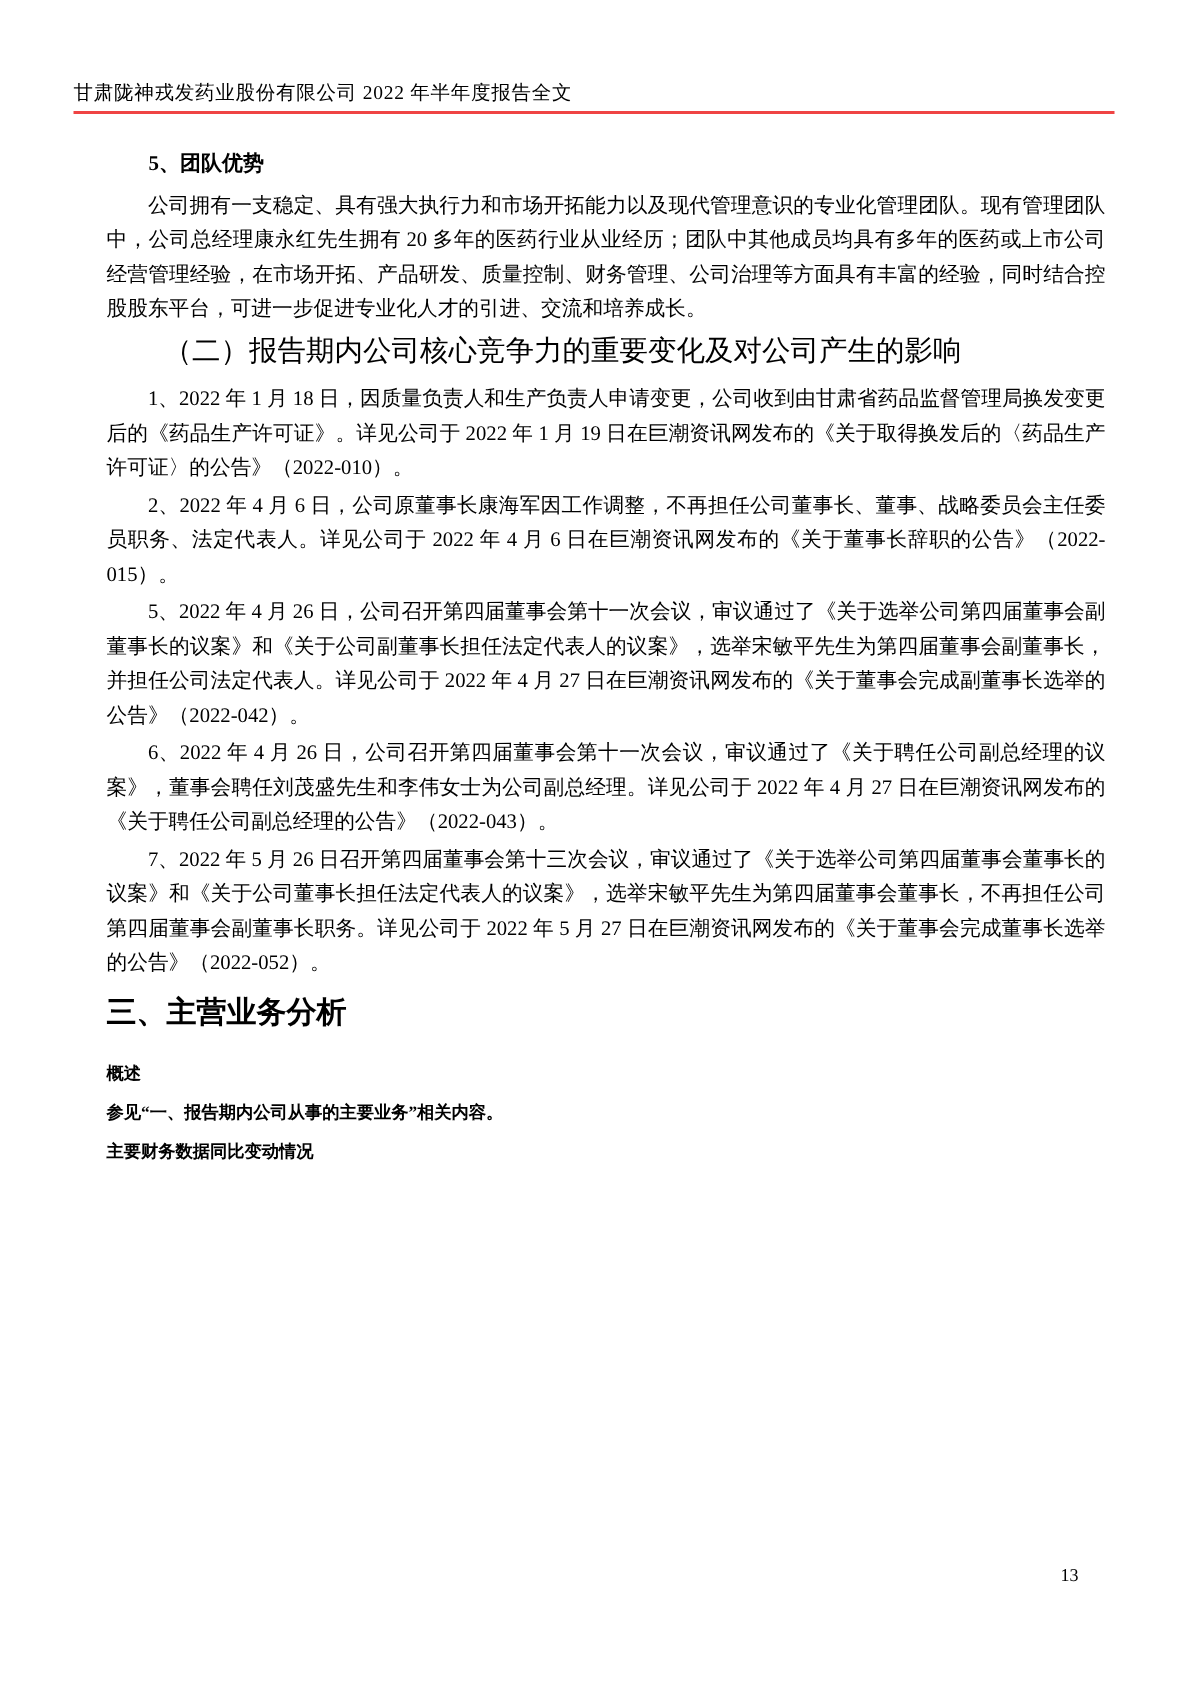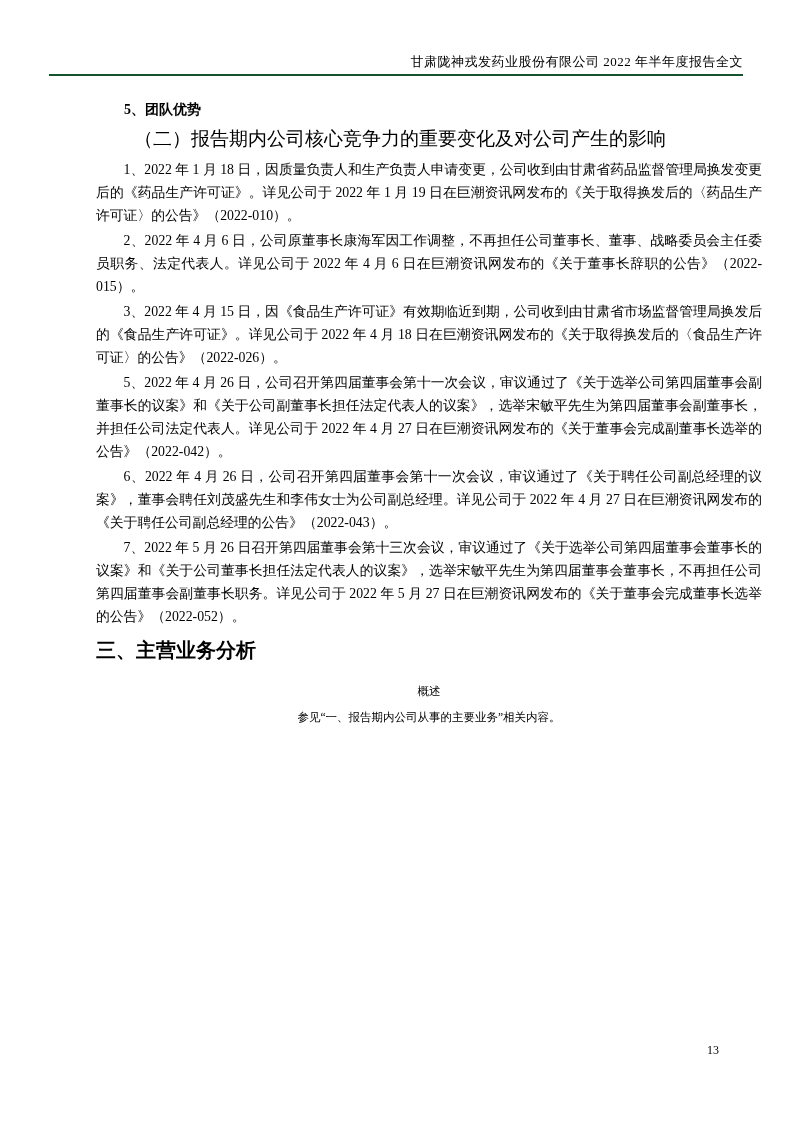--- a/index.html
+++ b/index.html
@@ -17,36 +17,34 @@
     overflow: hidden;
   }
   
   .doc-header {
     position: absolute;
     top: 0;
     left: 49px;
     width: 694px;
     padding-top: 54px;
     padding-bottom: 4px;
-    border-bottom: 2px solid #14532d;
-    text-align: right;
+    border-bottom: 2px solid #ef4444;
     font-size: 13px;
     line-height: 16px;
     letter-spacing: 0.5px;
   }
   
   .doc-body {
     position: absolute;
     top: 92px;
     left: 71px;
     width: 666px;
     font-size: 13.8px;
     line-height: 23px;
     text-align: justify;
-    margin-left: 25px;
   }
   .doc-body p {
     margin: 0 0 2px 0;
     text-indent: 2em;
   }
   .heading-numbered {
     font-weight: bold;
     font-size: 14px;
     line-height: 23px;
     text-indent: 2em;
@@ -64,21 +62,22 @@
     font-size: 20px;
     line-height: 24px;
     text-indent: 0;
     margin: 10px 0 16px 0;
   }
   .small-line {
     font-size: 11.5px;
     line-height: 26px;
     text-indent: 0 !important;
     margin: 0 !important;
-    text-align: center;
+    text-align: left;
+    font-weight: bold;
   }
   
   .page-number {
     position: absolute;
     top: 1043px;
     right: 74px;
     font-size: 12px;
     line-height: 14px;
   }
 </style>
@@ -88,32 +87,33 @@
 <div class="page">
 
   <div class="doc-header">
     <span>甘肃陇神戎发药业股份有限公司 2022 年半年度报告全文</span>
   </div>
 
   <div class="doc-body">
 
     <div class="heading-numbered">5、团队优势</div>
 
+    <p>公司拥有一支稳定、具有强大执行力和市场开拓能力以及现代管理意识的专业化管理团队。现有管理团队中，公司总经理康永红先生拥有 20 多年的医药行业从业经历；团队中其他成员均具有多年的医药或上市公司经营管理经验，在市场开拓、产品研发、质量控制、财务管理、公司治理等方面具有丰富的经验，同时结合控股股东平台，可进一步促进专业化人才的引进、交流和培养成长。</p>
 
     <div class="heading-sub">（二）报告期内公司核心竞争力的重要变化及对公司产生的影响</div>
 
     <p>1、2022 年 1 月 18 日，因质量负责人和生产负责人申请变更，公司收到由甘肃省药品监督管理局换发变更后的《药品生产许可证》。详见公司于 2022 年 1 月 19 日在巨潮资讯网发布的《关于取得换发后的〈药品生产许可证〉的公告》（2022-010）。</p>
     <p>2、2022 年 4 月 6 日，公司原董事长康海军因工作调整，不再担任公司董事长、董事、战略委员会主任委员职务、法定代表人。详见公司于 2022 年 4 月 6 日在巨潮资讯网发布的《关于董事长辞职的公告》（2022-015）。</p>
-    <p>3、2022 年 4 月 15 日，因《食品生产许可证》有效期临近到期，公司收到由甘肃省市场监督管理局换发后的《食品生产许可证》。详见公司于 2022 年 4 月 18 日在巨潮资讯网发布的《关于取得换发后的〈食品生产许可证〉的公告》（2022-026）。</p>
     <p>5、2022 年 4 月 26 日，公司召开第四届董事会第十一次会议，审议通过了《关于选举公司第四届董事会副董事长的议案》和《关于公司副董事长担任法定代表人的议案》，选举宋敏平先生为第四届董事会副董事长，并担任公司法定代表人。详见公司于 2022 年 4 月 27 日在巨潮资讯网发布的《关于董事会完成副董事长选举的公告》（2022-042）。</p>
     <p>6、2022 年 4 月 26 日，公司召开第四届董事会第十一次会议，审议通过了《关于聘任公司副总经理的议案》，董事会聘任刘茂盛先生和李伟女士为公司副总经理。详见公司于 2022 年 4 月 27 日在巨潮资讯网发布的《关于聘任公司副总经理的公告》（2022-043）。</p>
     <p>7、2022 年 5 月 26 日召开第四届董事会第十三次会议，审议通过了《关于选举公司第四届董事会董事长的议案》和《关于公司董事长担任法定代表人的议案》，选举宋敏平先生为第四届董事会董事长，不再担任公司第四届董事会副董事长职务。详见公司于 2022 年 5 月 27 日在巨潮资讯网发布的《关于董事会完成董事长选举的公告》（2022-052）。</p>
 
     <div class="heading-main">三、主营业务分析</div>
 
     <p class="small-line">概述</p>
     <p class="small-line">参见“一、报告期内公司从事的主要业务”相关内容。</p>
+    <p class="small-line">主要财务数据同比变动情况</p>
 
   </div>
 
   <div class="page-number">13</div>
 
 </div>
 
 </body></html>

